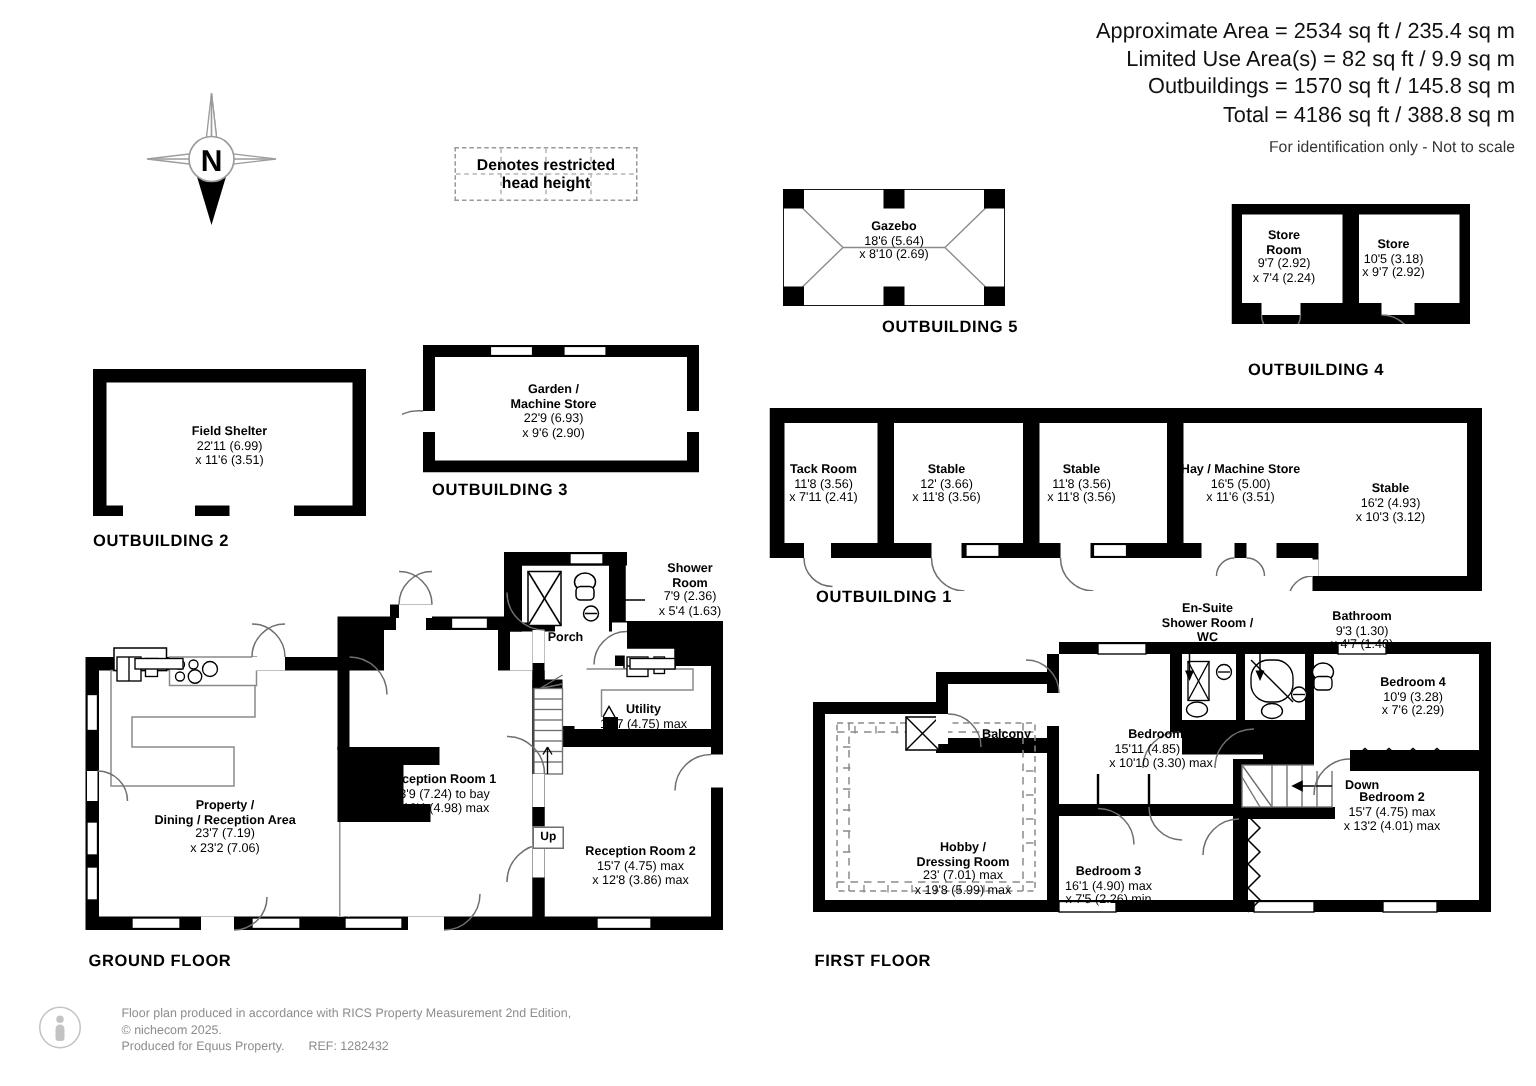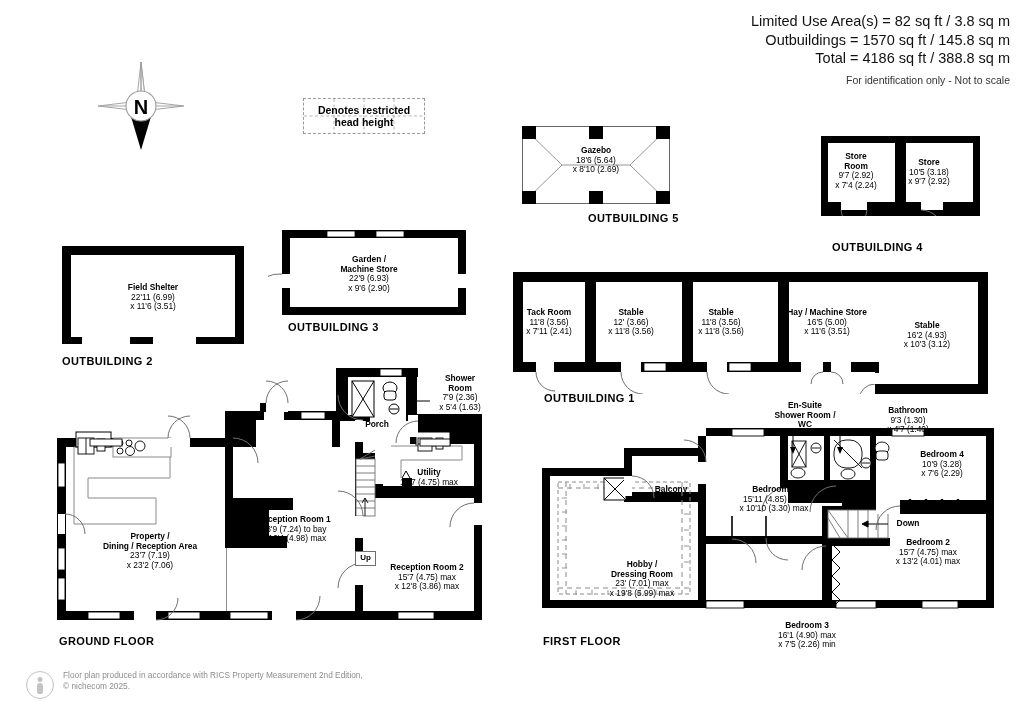--- a/index.html
+++ b/index.html
@@ -14,34 +14,35 @@
   
   #legend{left:303px;top:98px;width:120px;height:34px;border:1.4px dashed #9a9a9a;
           display:flex;align-items:center;justify-content:center;text-align:center;
           font-size:10.5px;font-weight:bold;line-height:12px;background:#fff;}
   #legend .lgrid{position:absolute;inset:0;}
   .lbl{position:absolute;text-align:center;font-size:8.4px;line-height:9.6px;color:#000;white-space:nowrap;}
   .lbl b{font-size:8.4px;font-weight:bold;display:block;}
   .lbl span{display:block;}
   .plan-title{position:absolute;font-size:11px;font-weight:bold;letter-spacing:.4px;}
   
-  #footer{left:26px;top:670px;display:flex;align-items:flex-start;gap:9px;}
+  #footer{left:26px;top:670px;display:flex;align-items:flex-start;gap:27px;}
   #footer .txt{font-size:8.3px;line-height:11.2px;color:#8d8d8d;}
   #footer .logo{width:26px;height:26px;border:1.3px solid #c3c3c3;border-radius:50%;
                 position:relative;flex:0 0 auto;margin-top:1px;}
   #footer .logo .h{position:absolute;left:50%;top:5px;width:5px;height:5px;border-radius:50%;
                    background:#c3c3c3;transform:translateX(-50%);}
   #footer .logo .b{position:absolute;left:50%;top:11px;width:6px;height:11px;border-radius:3px 3px 2px 2px;
                    background:#c3c3c3;transform:translateX(-50%);}
 </style>
 </head>
 <body>
 
 <div class="abs" id="area-summary">
-  <div>Limited Use Area(s) = 82 sq ft / 3.8 sq m</div>
+  <div>Approximate Area = 2534 sq ft / 235.4 sq m</div>
+  <div>Limited Use Area(s) = 82 sq ft / 9.9 sq m</div>
   <div>Outbuildings = 1570 sq ft / 145.8 sq m</div>
   <div>Total = 4186 sq ft / 388.8 sq m</div>
   <div class="note">For identification only - Not to scale</div>
 </div>
 
 <div class="abs" id="compass">
   <svg width="90" height="92" viewBox="0 0 90 92">
     <g stroke="#9b9b9b" stroke-width="0.9" fill="#ffffff">
       <polygon points="45,2 40,46 45,44 50,46"></polygon>
       <polygon points="45,2 45,44 50,46"></polygon>
@@ -542,26 +543,26 @@
   <span>x 19'8 (5.99) max</span>
 </div>
 <div class="lbl" style="left:645px;top:485px;width:52px;">
   <b>Balcony</b>
 </div>
 <div class="lbl" style="left:716px;top:485px;width:116px;">
   <b>Bedroom 1</b>
   <span>15'11 (4.85) max</span>
   <span>x 10'10 (3.30) max</span>
 </div>
-<div class="lbl" style="left:872px;top:538px;width:112px;">
+<div class="lbl" style="left:872px;top:527px;width:112px;">
   <b>Bedroom 2</b>
   <span>15'7 (4.75) max</span>
   <span>x 13'2 (4.01) max</span>
 </div>
-<div class="lbl" style="left:752px;top:576px;width:110px;margin-top:45px;">
+<div class="lbl" style="left:684px;top:576px;width:110px;">
   <b>Bedroom 3</b>
   <span>16'1 (4.90) max</span>
   <span>x 7'5 (2.26) min</span>
 </div>
 <div class="lbl" style="left:898px;top:450px;width:88px;">
   <b>Bedroom 4</b>
   <span>10'9 (3.28)</span>
   <span>x 7'6 (2.29)</span>
 </div>
 <div class="lbl" style="left:760px;top:401px;width:90px;">
@@ -594,14 +595,18 @@
 <div class="abs" id="footer">
   <div class="logo">
     <div class="h"></div>
       <div class="b"></div>
   </div>
   <div class="txt">
     <div>Floor plan produced in accordance with RICS Property Measurement 2nd Edition,</div>
     <div style="display:flex;gap:16px;">
       <span>© nichecom 2025.</span>
     </div>
+    <div style="display:flex;gap:16px;">
+      <span>Produced for Equus Property.</span>
+      <span>REF: 1282432</span>
+    </div>
   </div>
 </div>
 
 </body></html>

